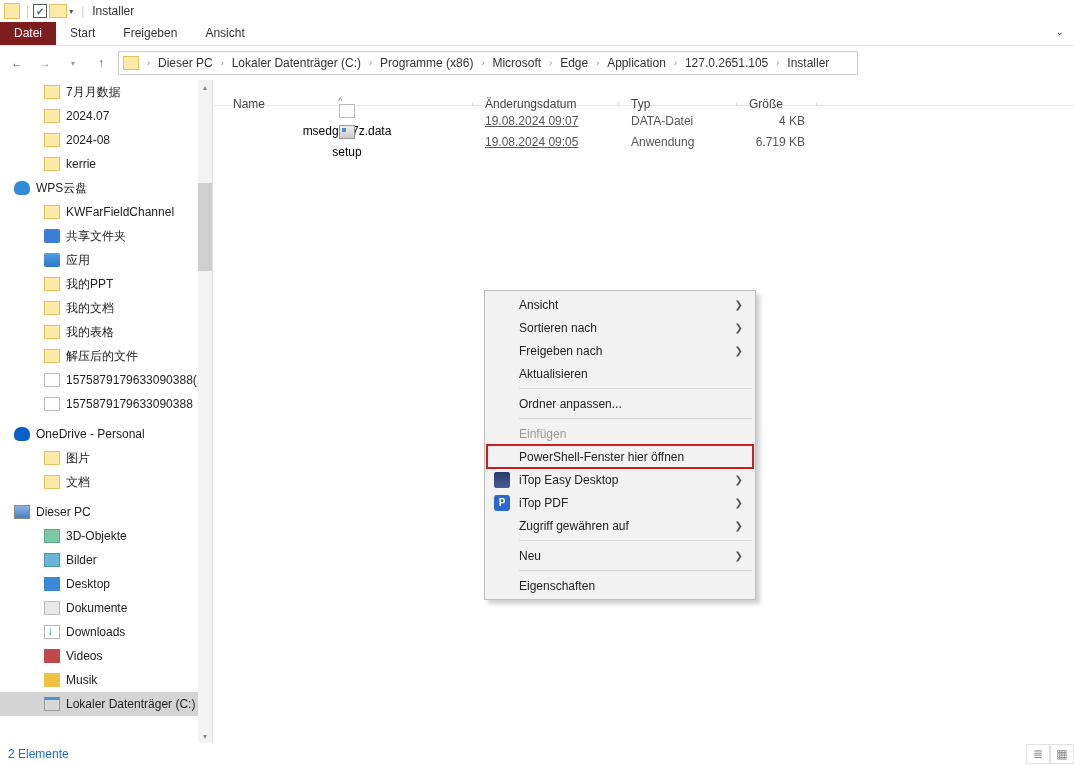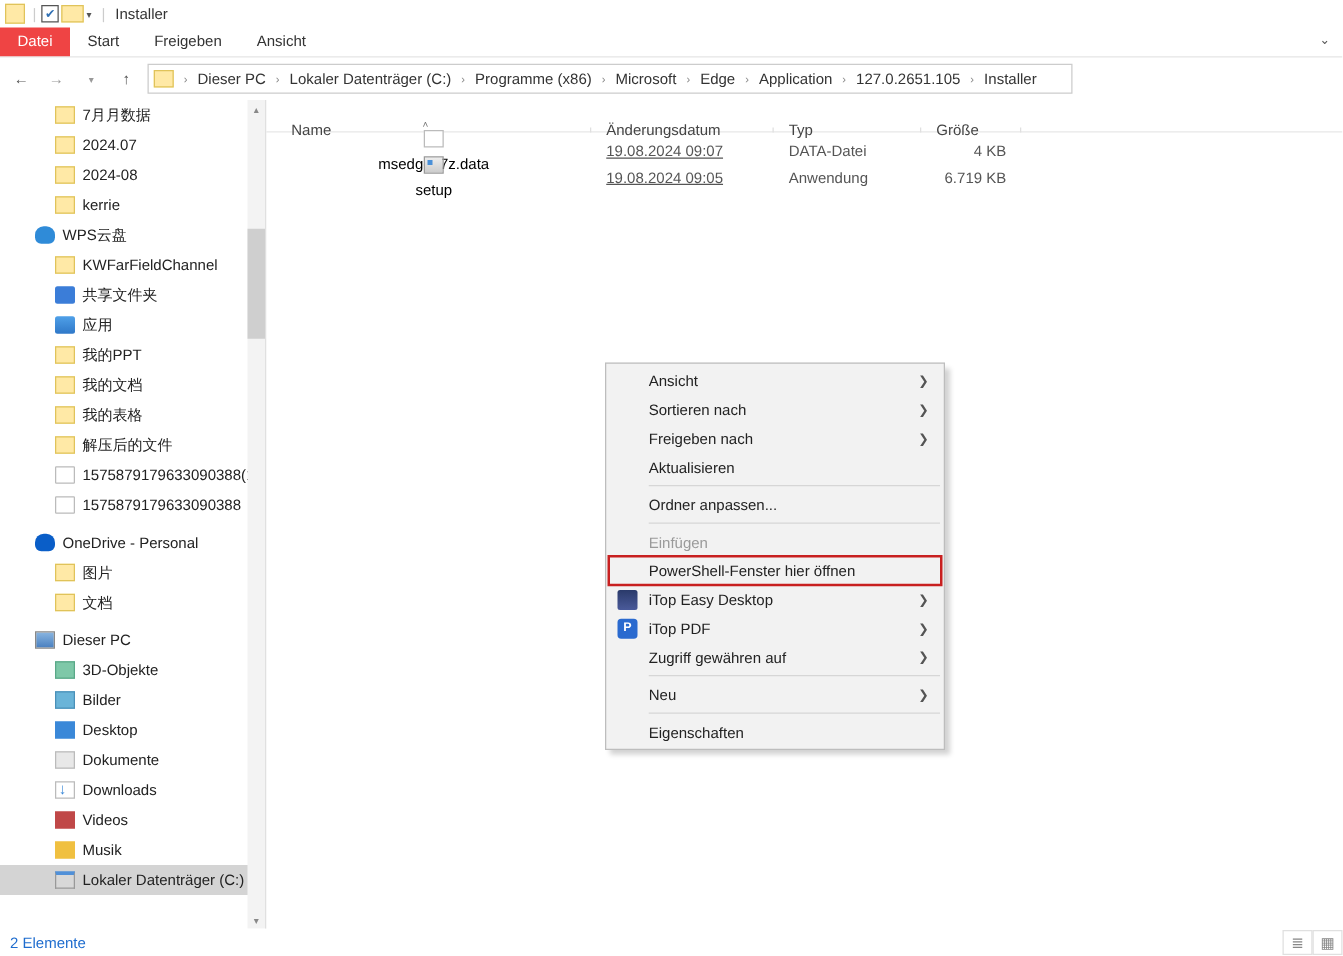--- a/index.html
+++ b/index.html
@@ -10,40 +10,40 @@
 .titlebar .folder-chip { width: 16px; height: 16px; background: #ffe9a6; border: 1px solid #e0c35a; margin-right: 2px; }
 .titlebar .sep { color: #ccc; margin: 0 4px; }
 .titlebar .qat-check { width: 14px; height: 14px; border: 1px solid #555; display: inline-flex; align-items: center; justify-content: center; color: #2f6fb3; font-size: 10px; margin-right: 2px; }
 .titlebar .folder2 { width: 18px; height: 14px; background: #ffe9a6; border: 1px solid #e0c35a; margin-right: 2px; }
 .titlebar .drop { font-size: 8px; color: #555; margin-right: 4px; }
 .titlebar .title { margin-left: 4px; color: #333; }
 
 
 .ribbon-tabs { height: 24px; display: flex; align-items: stretch; background: #fff; border-bottom: 1px solid #e5e5e5; }
 .ribbon-tabs .tab { padding: 4px 14px; color: #333; cursor: default; }
-.ribbon-tabs .tab.file { background: #ef4444; color: #fff; }
+.ribbon-tabs .tab.file { background: #7f1d1d; color: #fff; }
 .ribbon-tabs .chev { margin-left: auto; padding: 4px 10px; color: #555; font-size: 10px; }
 
 
 .addr-row { height: 34px; display: flex; align-items: center; padding: 4px 6px; gap: 6px; }
 .nav-btn { width: 22px; height: 22px; display: inline-flex; align-items: center; justify-content: center; color: #999; }
 .nav-btn.active { color: #555; }
 .addr { flex: 0 0 auto; height: 24px; border: 1px solid #ccc; display: flex; align-items: center; padding: 0 4px; width: 740px; overflow: hidden; }
 .addr .folder-ic { width: 16px; height: 14px; background: #ffe9a6; border: 1px solid #e0c35a; margin-right: 4px; }
 .crumb { padding: 0 4px; color: #333; white-space: nowrap; }
 .crumb.sep { color: #888; font-size: 9px; }
 
 
 .main { display: flex; height: calc(765px - 22px - 24px - 34px - 22px); }
 .tree { width: 212px; background: #fff; overflow: hidden; position: relative; }
 .tree-scroll-thumb { position: absolute; right: 0; top: 103px; width: 14px; height: 88px; background: #cfcfcf; }
 .tree-scroll-track { position: absolute; right: 0; top: 0; bottom: 0; width: 14px; background: #f3f3f3; }
 .tree-scroll-arrow { position: absolute; right: 0; width: 14px; height: 14px; display: flex; align-items: center; justify-content: center; color: #888; font-size: 8px; }
 .tree ul { list-style: none; }
-.tree li { height: 24px; display: flex; align-items: center; padding-left: 28px; gap: 6px; color: #222; white-space: nowrap; }
+.tree li { height: 24px; display: flex; align-items: center; padding-left: 14px; gap: 6px; color: #222; white-space: nowrap; }
 .tree li.sub { padding-left: 44px; }
 .tree li.sel { background: #d4d4d4; }
 .ic { width: 16px; height: 14px; display: inline-block; flex-shrink: 0; }
 .ic.folder { background: #ffe9a6; border: 1px solid #e0c35a; }
 .ic.cloud { background: #2f8bd8; border-radius: 7px 7px 5px 5px; }
 .ic.group { background: #3b7dd8; border-radius: 2px; }
 .ic.app { background: linear-gradient(#4fa0e8,#2f78c8); border-radius: 2px; }
 .ic.file { background: #fff; border: 1px solid #bbb; border-radius: 1px; }
 .ic.onedrive { background: #0a5ec8; border-radius: 7px 7px 5px 5px; }
 .ic.pc { background: linear-gradient(#88b4e0,#4a80c0); border: 1px solid #888; }

